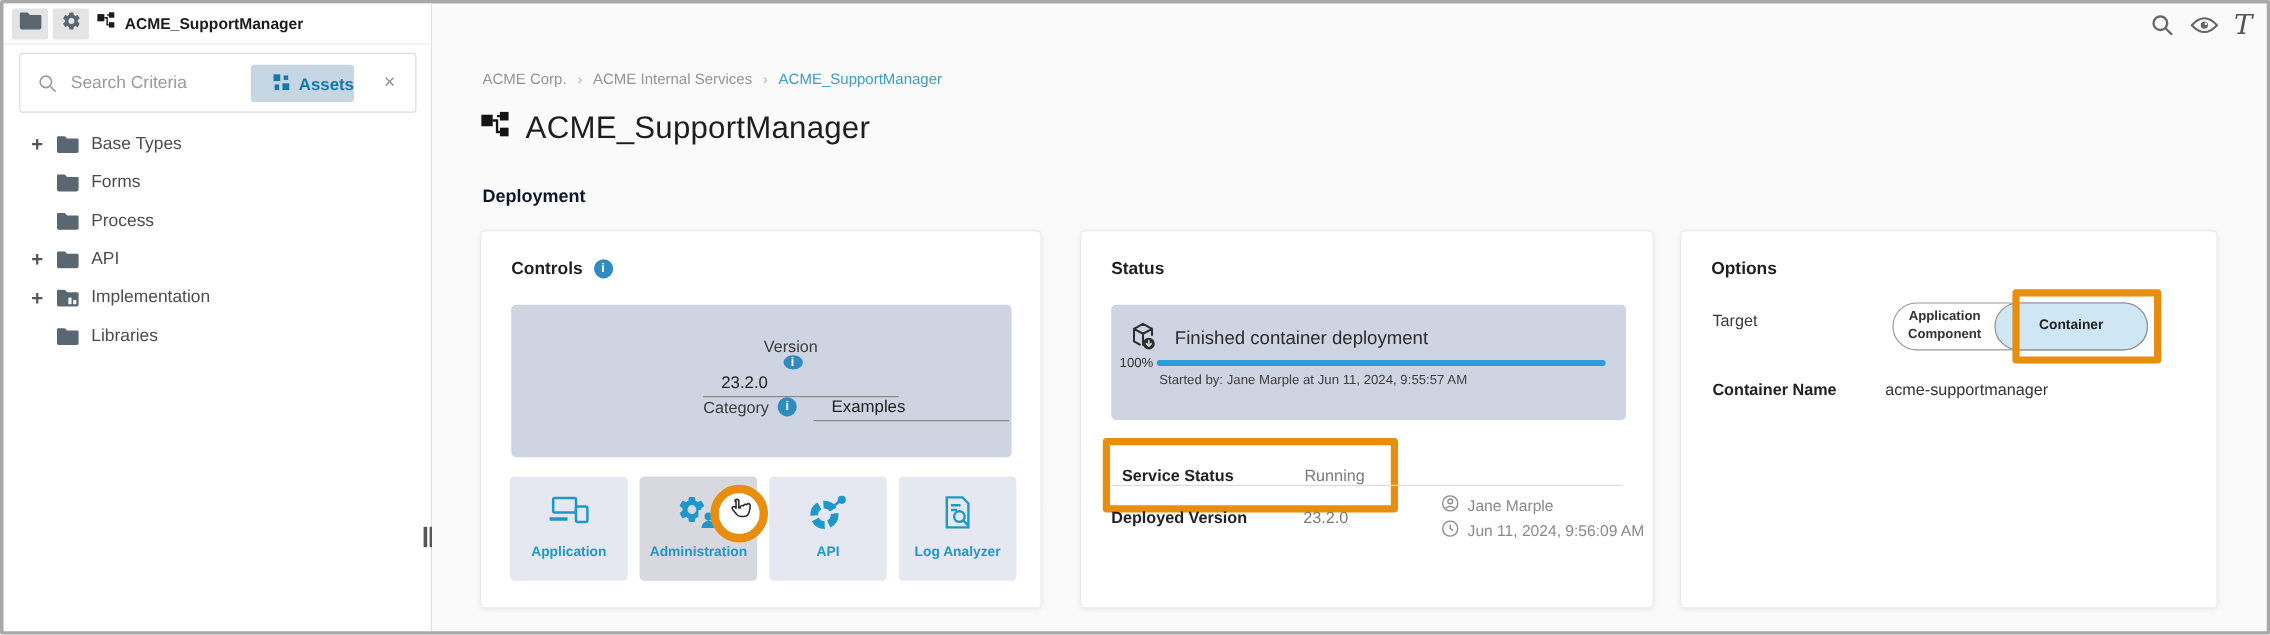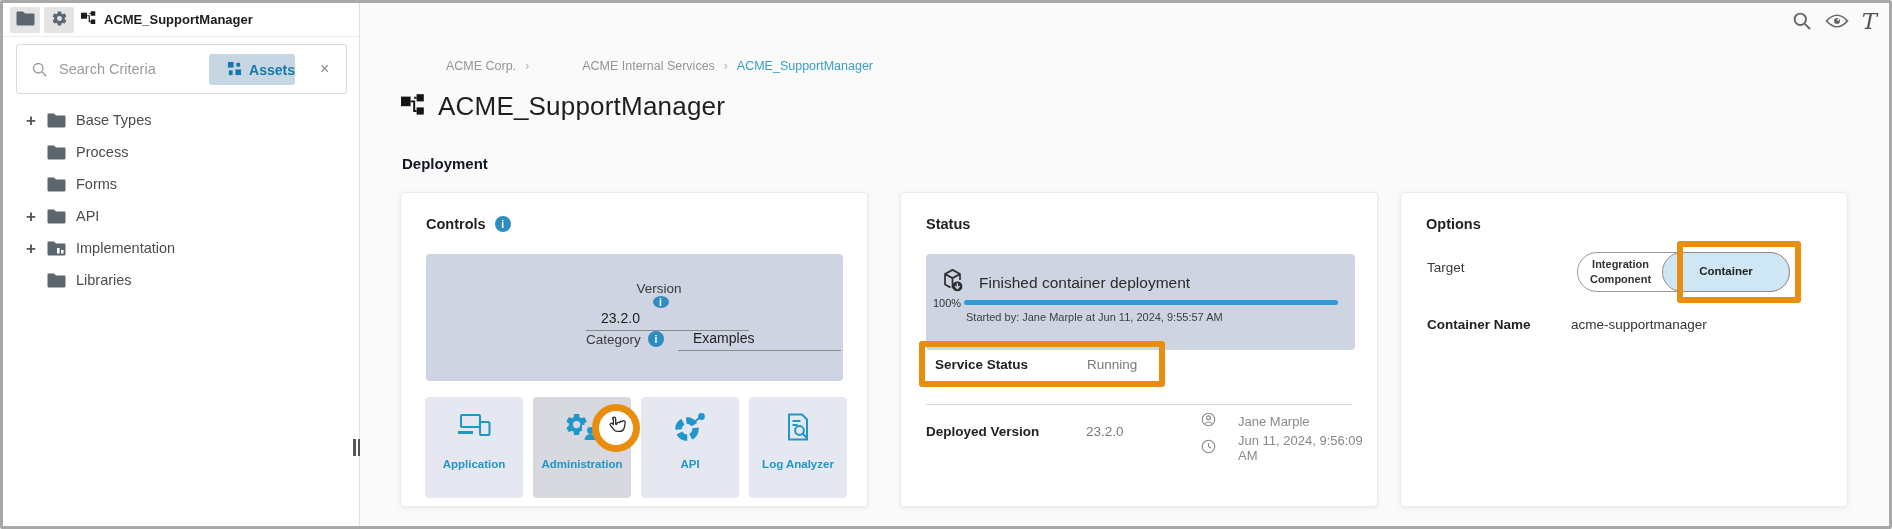--- a/index.html
+++ b/index.html
@@ -30,59 +30,59 @@
   .tree-row .t-label{position:absolute;left:73px;top:7px;font-size:14.5px;color:#4c4c4c;}
   .resize-handle{position:absolute;left:350px;top:436px;width:9px;height:17px;display:flex;gap:2px;cursor:col-resize;z-index:9;}
   .resize-handle i{display:block;width:2.5px;height:100%;background:#555;}
   
   .main{position:absolute;left:357px;top:0;right:0;bottom:0;}
   .top-icons{position:absolute;top:7px;right:12px;display:flex;gap:13px;align-items:center;}
   .top-icons .tb{cursor:pointer;display:flex;align-items:center;}
   .t-glyph{font-family:"DejaVu Serif",serif;font-style:italic;font-size:23px;color:#555;line-height:22px;}
   .breadcrumb{position:absolute;left:42px;top:56px;display:flex;gap:9px;font-size:12.5px;color:#949494;align-items:center;}
   .breadcrumb .bc-sep{color:#b0b0b0;font-size:12px;}
-  .breadcrumb .bc-link{cursor:pointer;margin-left:44px;}
+  .breadcrumb .bc-link{cursor:pointer;}
   .breadcrumb .bc-current{color:#3a9ec9;cursor:pointer;}
   .page-title{position:absolute;left:41px;top:88px;display:flex;align-items:center;gap:13px;}
   .page-title h1{margin:0;font-size:26px;font-weight:500;color:#1e1e1e;letter-spacing:.2px;}
   .section-head{position:absolute;left:42px;top:152px;font-size:15px;font-weight:bold;color:#0f172a;}
   .card{position:absolute;top:189px;height:315px;background:#fff;border:1px solid #ececec;border-radius:4px;box-shadow:0 1px 4px rgba(0,0,0,.07);}
   .card-head{position:absolute;left:25px;top:23px;font-size:14.5px;font-weight:bold;color:#1f1f1f;display:flex;align-items:center;gap:9px;}
   .info{width:16px;height:16px;border-radius:50%;background:#2e8cc0;color:#fff;font-size:10.5px;font-weight:bold;display:inline-flex;align-items:center;justify-content:center;cursor:pointer;font-style:normal;}
   
   #card-controls{left:40px;width:468px;}
   .deploy-panel{position:absolute;left:25px;top:61px;width:417px;height:127px;background:var(--panel,#ced4e2);border-radius:4px;}
   .deploy-btn{position:absolute;left:23px;top:18px;width:107px;height:89px;background:var(--accent,#2097ca);border:none;border-radius:4px;color:#fff;display:flex;flex-direction:column;align-items:center;justify-content:center;gap:9px;cursor:pointer;}
   .deploy-btn span{font-size:12.5px;font-weight:bold;font-family:"Liberation Sans",sans-serif;}
   .f-row{position:absolute;left:160px;height:30px;display:flex;align-items:center;}
   .f-row.v{top:27px;flex-direction:column;} .f-row.c{top:70px;}
   .f-label{width:62px;font-size:13.5px;color:#3a3a3a;}
   .f-row .info{margin-right:14px;}
   .u-input{width:163px;border:none;border-bottom:1px solid #8a8a8a;background:transparent;font-size:14px;color:#222;padding:2px 2px 4px 15px;outline:none;font-family:"Liberation Sans",sans-serif;}
   .tiles{position:absolute;left:24px;top:204px;display:flex;gap:10px;}
-  .tile{position:relative;width:98px;height:101px;background:#e6e8f1;border-radius:4px;border:none;display:flex;flex-direction:column;align-items:center;justify-content:flex-end;padding-bottom:28px;cursor:pointer;}
+  .tile{position:relative;width:98px;height:87px;background:#e6e8f1;border-radius:4px;border:none;display:flex;flex-direction:column;align-items:center;justify-content:flex-end;padding-bottom:18px;cursor:pointer;}
   .tile.dark{background:#d7d9de;}
   .tile .t-icon{position:absolute;top:15px;left:50%;transform:translateX(-50%);}
   .tile .tile-label{font-size:11.5px;font-weight:bold;color:var(--accent,#2097ca);white-space:nowrap;}
   .click-ring{position:absolute;left:191px;top:211px;width:48px;height:48px;border:7px solid var(--orange,#e98d0e);border-radius:50%;background:#fff;display:flex;align-items:center;justify-content:center;z-index:5;}
   
   #card-status{left:540px;width:478px;}
   .status-panel{position:absolute;left:25px;top:61px;width:429px;height:96px;background:var(--panel,#ced4e2);border-radius:4px;}
   .status-panel .pkg{position:absolute;left:13px;top:13px;}
   .status-msg{position:absolute;left:53px;top:20px;font-size:15.5px;color:#2b2b2b;}
   .pct{position:absolute;left:7px;top:43px;font-size:11px;color:#333;}
   .pbar{position:absolute;left:38px;top:46px;width:374px;height:5px;background:var(--progress,#2e9ad7);border-radius:3px;}
   .started{position:absolute;left:40px;top:57px;font-size:11px;color:#3d3d3d;}
-  .ss-box{position:absolute;left:18px;top:148px;width:246px;height:46px;border:6px solid var(--orange,#e98d0e);border-radius:3px;display:flex;align-items:center;}
+  .ss-box{position:absolute;left:18px;top:172px;width:246px;height:62px;border:6px solid var(--orange,#e98d0e);border-radius:3px;display:flex;align-items:center;}
   .ss-label{position:absolute;left:10px;font-size:13.5px;font-weight:bold;color:#222;}
   .ss-value{position:absolute;left:162px;font-size:13.5px;color:#7a7a7a;}
   .h-divider{position:absolute;left:25px;right:25px;top:211px;height:1px;background:#dcdcdc;}
   .dv-label{position:absolute;left:25px;top:231px;font-size:13.5px;font-weight:bold;color:#222;}
   .dv-value{position:absolute;left:185px;top:231px;font-size:13.5px;color:#7a7a7a;}
-  .meta{position:absolute;left:300px;display:flex;align-items:center;gap:22px;font-size:13px;color:#8a8a8a;}
+  .meta{position:absolute;left:300px;display:flex;align-items:center;gap:7px;font-size:13px;color:#8a8a8a;}
   .meta.who{top:219px;} .meta.when{top:240px;}
   
   #card-options{left:1040px;width:448px;}
   .opt-label{position:absolute;left:26px;font-size:13.5px;color:#3a3a3a;}
   .opt-label.bold{font-weight:bold;color:#222;}
   .segment{position:absolute;left:176px;top:59px;height:40px;display:flex;border:1px solid #9a9a9a;border-radius:21px;background:#fff;}
   .seg{display:flex;align-items:center;justify-content:center;text-align:center;font-size:11px;font-weight:bold;color:#333;cursor:pointer;background:transparent;border:none;font-family:"Liberation Sans",sans-serif;line-height:1.35;}
   .seg.ic{width:85px;padding:0 8px;}
   .seg.ct{width:128px;margin:-1px;background:var(--selected,#cfe7f5);border:1px solid #8f8f8f;border-radius:21px;font-size:11.5px;color:#222;}
   .target-box{position:absolute;left:276px;top:48px;width:124px;height:62px;border:6px solid var(--orange,#e98d0e);border-radius:3px;pointer-events:none;}
@@ -149,27 +149,27 @@
         <span class="plus">+</span>
         <span class="f-ic"><svg width="19" height="15" viewBox="0 0 19 15">
               <path d="M0.5 1.5 Q0.5 0.5 1.5 0.5 H7 L9 2.5 H17.5 Q18.5 2.5 18.5 3.5 V13 Q18.5 14.5 17 14.5 H2 Q0.5 14.5 0.5 13 Z" fill="#5b6770"></path>
             </svg></span>
         <span class="t-label">Base Types</span>
       </div>
       <div class="tree-row">
         <span class="f-ic"><svg width="19" height="15" viewBox="0 0 19 15">
               <path d="M0.5 1.5 Q0.5 0.5 1.5 0.5 H7 L9 2.5 H17.5 Q18.5 2.5 18.5 3.5 V13 Q18.5 14.5 17 14.5 H2 Q0.5 14.5 0.5 13 Z" fill="#5b6770"></path>
             </svg></span>
+        <span class="t-label">Forms</span>
+      </div>
+      <div class="tree-row">
+        <span class="f-ic"><svg width="19" height="15" viewBox="0 0 19 15">
+              <path d="M0.5 1.5 Q0.5 0.5 1.5 0.5 H7 L9 2.5 H17.5 Q18.5 2.5 18.5 3.5 V13 Q18.5 14.5 17 14.5 H2 Q0.5 14.5 0.5 13 Z" fill="#5b6770"></path>
+            </svg></span>
         <span class="t-label">Process</span>
-      </div>
-      <div class="tree-row">
-        <span class="f-ic"><svg width="19" height="15" viewBox="0 0 19 15">
-              <path d="M0.5 1.5 Q0.5 0.5 1.5 0.5 H7 L9 2.5 H17.5 Q18.5 2.5 18.5 3.5 V13 Q18.5 14.5 17 14.5 H2 Q0.5 14.5 0.5 13 Z" fill="#5b6770"></path>
-            </svg></span>
-        <span class="t-label">Forms</span>
       </div>
       <div class="tree-row">
         <span class="plus">+</span>
         <span class="f-ic"><svg width="19" height="15" viewBox="0 0 19 15">
               <path d="M0.5 1.5 Q0.5 0.5 1.5 0.5 H7 L9 2.5 H17.5 Q18.5 2.5 18.5 3.5 V13 Q18.5 14.5 17 14.5 H2 Q0.5 14.5 0.5 13 Z" fill="#5b6770"></path>
             </svg></span>
         <span class="t-label">API</span>
       </div>
       <div class="tree-row">
         <span class="plus">+</span>
@@ -351,21 +351,21 @@
         <span>Jun 11, 2024, 9:56:09 AM</span>
       </div>
     </div>
 
     <div class="card" id="card-options">
       <div class="card-head">
           <span>Options</span>
         </div>
       <span class="opt-label" style="top:67px;">Target</span>
       <div class="segment">
-        <button class="seg ic">Integration Component</button>
+        <button class="seg ic">Application Component</button>
         <button class="seg ct">Container</button>
       </div>
       <div class="target-box"></div>
       <span class="opt-label bold" style="top:124px;">Container Name</span>
       <span class="cn-value">acme-supportmanager</span>
     </div>
 
   </div>
 </div>
 

